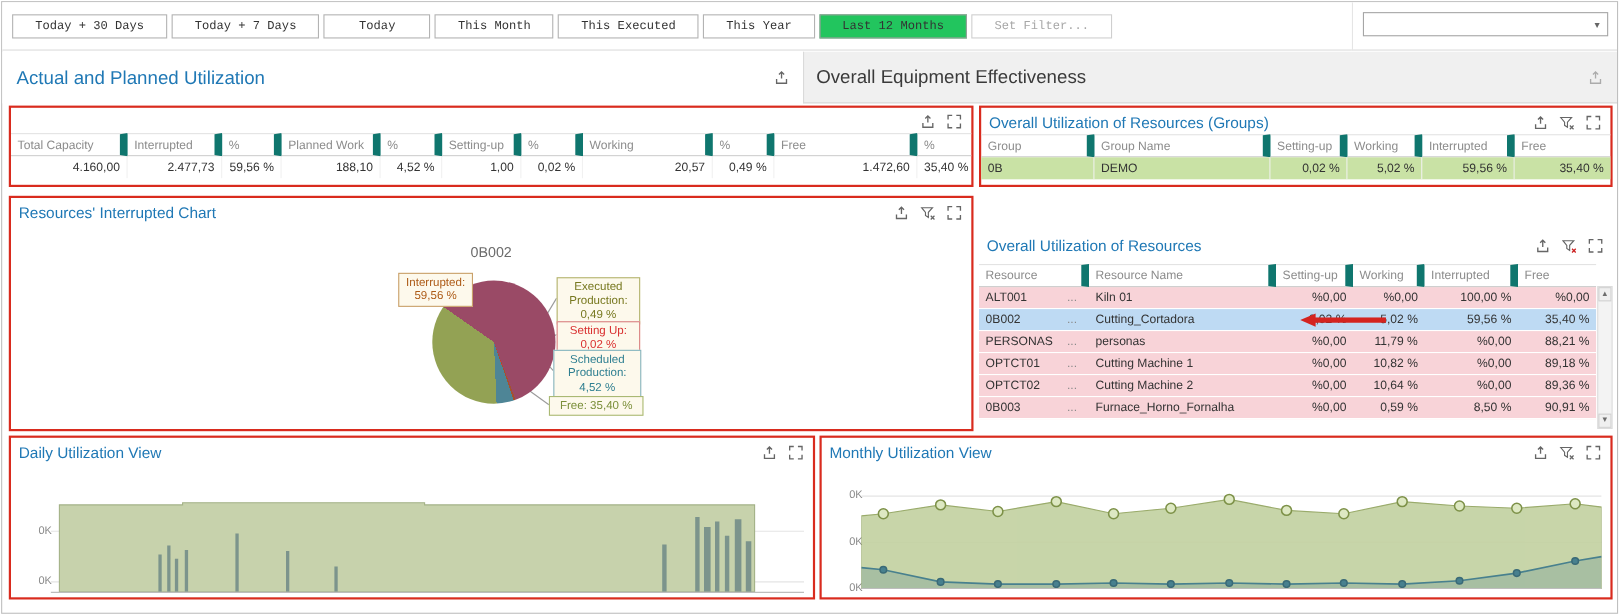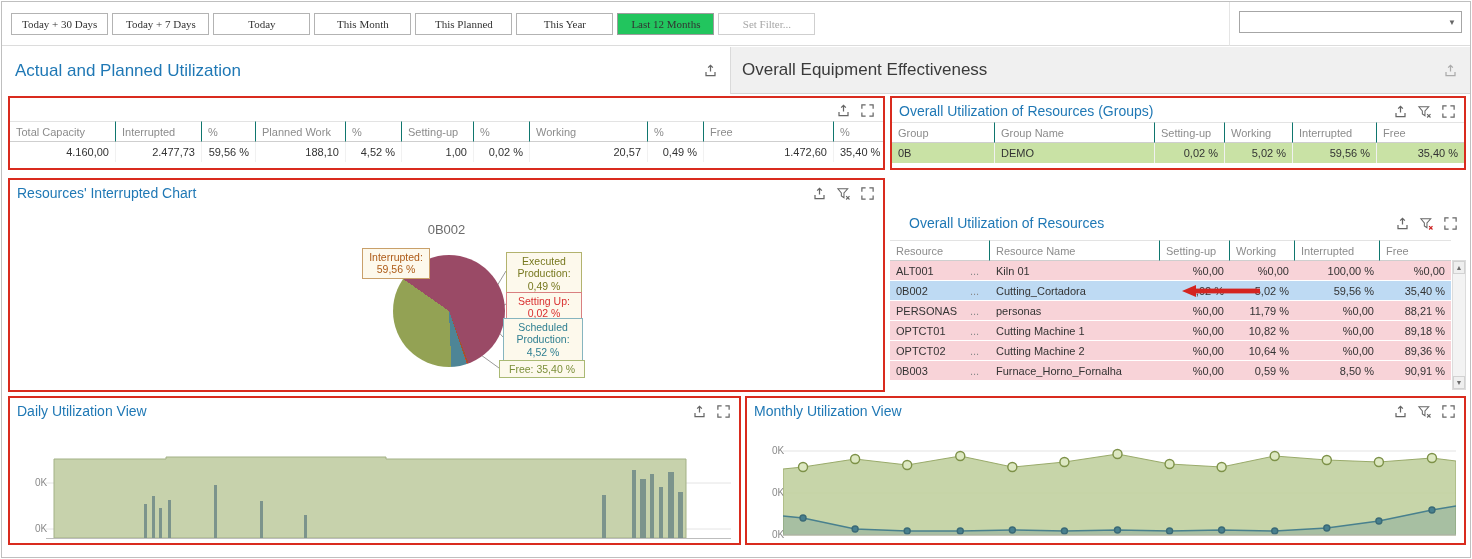--- a/index.html
+++ b/index.html
@@ -3,23 +3,23 @@
 <meta charset="utf-8">
 <style>
   * { margin:0; padding:0; box-sizing:border-box; }
   body { background:#ffffff; font-family:"Liberation Sans","DejaVu Sans",sans-serif; }
   .app { position:relative; width:1470px; height:557px; margin:1px; background:#fff;
          border:1px solid #bfbfbf; overflow:hidden; font-size:11px; color:#333; }
 
   
   .toolbar { position:absolute; left:0; top:0; width:1227px; height:44px; display:flex;
              align-items:center; gap:4px; padding-left:9px; border-bottom:1px solid #dcdcdc; background:#fff; }
-  .tb-btn { height:22px; min-width:97px; padding:0 10px; display:inline-flex; align-items:center;
+  .tb-btn { height:22px; min-width:97px; padding:0 20px; display:inline-flex; align-items:center;
             justify-content:center; background:#fff; border:1px solid #b3b3b3; font-size:11px;
-            font-family:Liberation Serif, serif; color:#333; cursor:pointer; white-space:nowrap; }
+            font-family:Liberation Mono, monospace; color:#333; cursor:pointer; white-space:nowrap; }
   .tb-btn.selected { background:#22c55e; border-color:#9d9d9d; }
   .tb-btn.disabled { color:#a7a7a7; border-color:#cfcfcf; }
   .toolbar-right { position:absolute; left:1227px; right:0; top:0; height:44px; background:#fff;
                    border-bottom:1px solid #dcdcdc; border-left:1px solid #e5e5e5; padding:9px 8px 0 9px; }
   .combo { height:22px; border:1px solid #a6a6a6; display:flex; align-items:center; background:#fff; }
   .combo-text { flex:1; padding:0 6px; color:#333; }
   .combo-arrow { width:18px; text-align:center; color:#666; font-size:8px; }
 
   
   .tabstrip { position:absolute; left:0; top:45px; width:100%; height:47px; display:flex; }
@@ -38,21 +38,21 @@
   .panel.annotated { border:2px solid #d92b1e; }
   .panel-header { display:flex; align-items:center; padding:5px 8px 3px 7px; }
   .panel-title { color:#1f78b5; font-size:14px; white-space:nowrap; }
   .panel-icons { margin-left:auto; display:flex; align-items:center; gap:9px; }
   .icon-btn { background:none; border:none; padding:0; color:#666; cursor:pointer; line-height:0; }
   .ic { width:15px; height:15px; display:block; }
 
   
   .thead, .trow { display:grid; }
   .thead > span { color:#8c8c8c; text-align:left; padding:4px 6px 3px 6px; border-top:1px solid #e3e3e3;
-                  border-bottom:1px solid #cfcfcf; border-right:1px solid #0f766e; white-space:nowrap; overflow:hidden; }
+                  border-bottom:1px solid #cfcfcf; border-right:7px solid #0f766e; white-space:nowrap; overflow:hidden; }
   .thead > span:last-child { border-right:none; }
   .trow > span { padding:4px 6px; text-align:right; white-space:nowrap; overflow:hidden; border-right:1px solid #f1f1f1; }
   .trow > span:last-child { border-right:none; }
   .trow > .left { text-align:left; }
   .cap-cols { grid-template-columns:106px 86px 54px 90px 56px 72px 56px 118px 56px 130px 1fr; }
   .grp-cols { grid-template-columns:103px 160px 70px 68px 84px 1fr; }
   .green-row > span { background:#c9e2a5; }
 
   
   .res-table { position:absolute; left:0; top:30px; right:15px; bottom:0; }
@@ -91,21 +91,21 @@
 </head>
 <body>
 
 <div class="app">
 
   <div class="toolbar">
     <button class="tb-btn">Today + 30 Days</button>
     <button class="tb-btn">Today + 7 Days</button>
     <button class="tb-btn">Today</button>
     <button class="tb-btn">This Month</button>
-    <button class="tb-btn">This Planned</button>
+    <button class="tb-btn">This Executed</button>
     <button class="tb-btn">This Year</button>
     <button class="tb-btn selected">Last 12 Months</button>
     <button class="tb-btn disabled">Set Filter...</button>
   </div>
   <div class="toolbar-right">
     <div class="combo">
       <span class="combo-text"></span>
       <span class="combo-arrow">▼</span>
     </div>
   </div>
@@ -243,21 +243,21 @@
       <path d="M489 188 L471 175" stroke="#9a9a9a" fill="none"></path>
     </svg>
     <div id="pie" style="background: conic-gradient(from 305deg, rgb(154, 74, 102) 0deg, rgb(154, 74, 102) 214.416deg, rgb(163, 82, 47) 214.416deg, rgb(163, 82, 47) 216.18deg, rgb(224, 58, 58) 216.18deg, rgb(224, 58, 58) 216.252deg, rgb(78, 133, 150) 216.252deg, rgb(78, 133, 150) 232.524deg, rgb(147, 162, 84) 232.524deg, rgb(147, 162, 84) 359.964deg);"></div>
     <div class="callout co-interrupted">Interrupted: 59,56 %</div>
     <div class="callout co-executed">Executed Production: 0,49 %</div>
     <div class="callout co-setting">Setting Up: 0,02 %</div>
     <div class="callout co-scheduled">Scheduled Production: 4,52 %</div>
     <div class="callout co-free">Free: 35,40 %</div>
   </div>
 
-  <div class="panel" style="left:888px; top:208px; width:576px; height:183px;padding-left:12px;">
+  <div class="panel" style="left:888px; top:208px; width:576px; height:183px;">
     <div class="panel-header">
       <span class="panel-title">Overall Utilization of Resources</span>
       <span class="panel-icons">
         <span class="icon-btn">
             <svg class="ic" viewBox="0 0 16 16">
               <path d="M8 2.5 V9 M5.5 5 L8 2.5 L10.5 5 M3.2 9.5 V13.5 H12.8 V9.5" fill="none" stroke="currentColor" stroke-width="1.3"></path>
             </svg>
           </span>
         <span class="icon-btn">
             <svg class="ic" viewBox="0 0 16 16">

